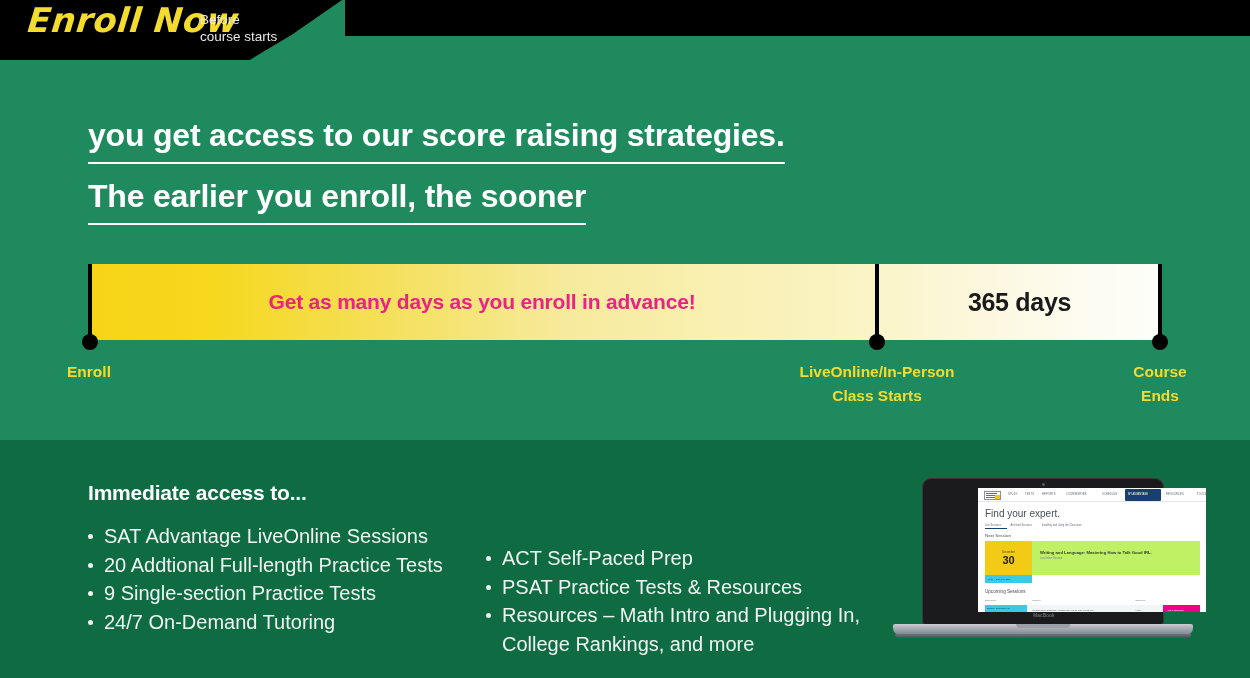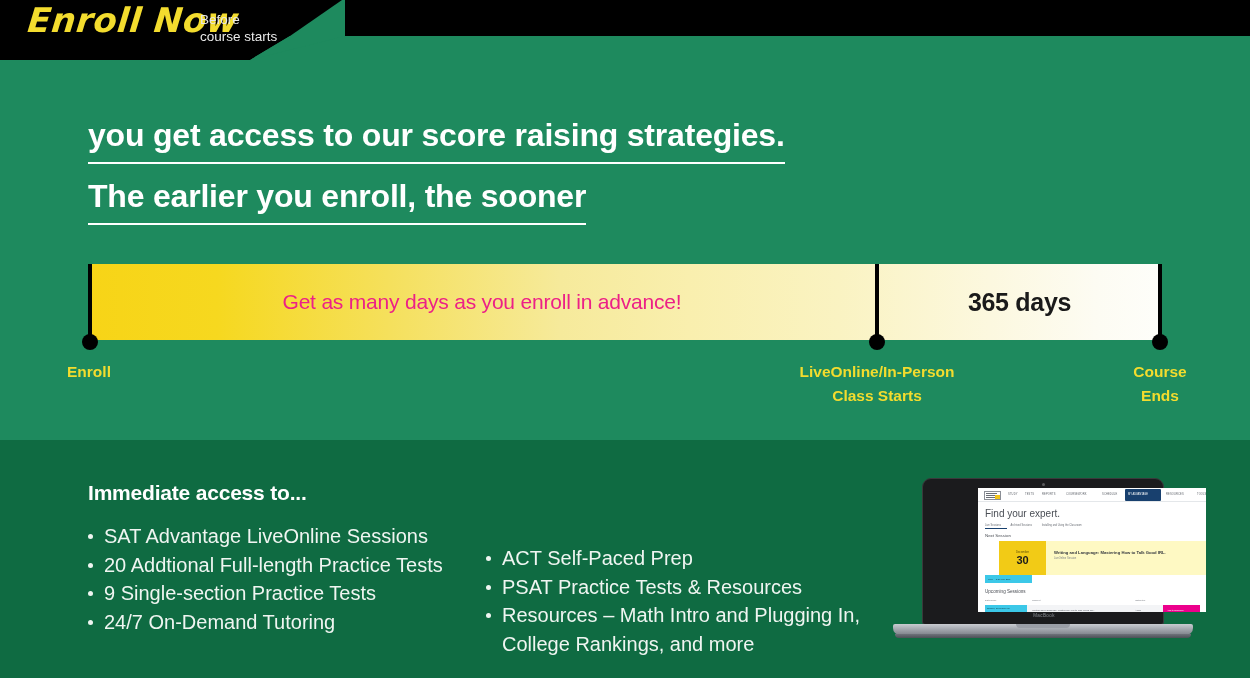--- a/index.html
+++ b/index.html
@@ -68,21 +68,21 @@
   .timeline{ position:absolute; left:88px; top:264px; width:1074px; height:76px; z-index:3; }
   .tl-bar{
     position:absolute; left:0; top:0; width:1074px; height:76px;
     background:linear-gradient(to right,
       #F7D417 0%, #F6D81F 12%, #F5E05C 28%, #F6EA9B 44%,
       #F9EFAE 56%, #FAF3C2 70%, #FCF8DF 84%, #FDFCF3 94%, #FEFEFA 100%);
   }
   .tl-label-mid{
     position:absolute; left:0; top:0; width:788px; height:76px;
     display:flex; align-items:center; justify-content:center;
-    color:#EC2087; font-size:21px; font-weight:400; letter-spacing:-0.2px;
+    color:#EC2087; font-size:21px; font-weight:700; letter-spacing:-0.2px;
   }
   .tl-label-days{
     position:absolute; left:789px; top:0; width:285px; height:76px;
     display:flex; align-items:center; justify-content:center;
     color:#1A1A1A; font-size:25px; font-weight:700; letter-spacing:-0.3px;
   }
   .tl-marker{ position:absolute; top:0; width:4px; height:76px; background:#000; }
   .tl-marker .dot{
     position:absolute; left:-6px; top:70px; width:16px; height:16px;
     border-radius:50%; background:#000;
@@ -147,21 +147,21 @@
   .sc-logo i{ position:absolute; right:0; bottom:0; width:5px; height:4px; background:#F3C41A; }
   .sc-logo b{ position:absolute; left:1px; top:1px; width:11px; height:1px; background:#6a6e75; box-shadow:0 2px 0 #6a6e75, 0 4px 0 #6a6e75; }
   .sc-nitem{ position:absolute; top:5px; color:#5d6168; font-size:2.6px; letter-spacing:0.15px; }
   .sc-nactive{ position:absolute; top:1px; height:12px; background:#18406E; border-radius:1px; }
   .sc-nactive span{ color:#fff; font-size:2.6px; position:absolute; left:3px; top:4px; white-space:nowrap; }
   .sc-h1{ position:absolute; left:7px; top:20px; color:#4a4e55; font-size:10px; font-weight:400; }
   .sc-tabs{ position:absolute; left:7px; top:36px; font-size:2.6px; color:#6a6e75; }
   .sc-tabs span{ margin-right:9px; }
   .sc-tabline{ position:absolute; left:7px; top:40px; width:22px; height:1px; background:#18406E; }
   .sc-sub{ position:absolute; left:7px; top:45px; color:#4a4e55; font-size:4.4px; }
-  .sc-row{ position:absolute; left:21px; top:53px; width:215px; height:34px; background:#fef9c3; }
+  .sc-row{ position:absolute; left:7px; top:53px; width:215px; height:34px; background:#bef264; }
   .sc-date{ position:absolute; left:0; top:0; width:47px; height:34px; background:#F2CB16; text-align:center; }
   .sc-date .m{ color:#5a4c08; font-size:2.8px; margin-top:9px; display:block; }
   .sc-date .d{ color:#1b1b1b; font-size:11px; font-weight:700; line-height:13px; display:block; }
   .sc-time{ position:absolute; left:7px; top:87px; width:47px; height:8px; background:#3CC8E8; }
   .sc-time span{ color:#0d3f4d; font-size:2.5px; position:absolute; left:3px; top:2.5px; white-space:nowrap; }
   .sc-rowtitle{ position:absolute; left:55px; top:9px; color:#32363d; font-size:4.2px; font-weight:700; }
   .sc-rowsub{ position:absolute; left:55px; top:16px; color:#7b7f86; font-size:2.6px; }
   .sc-h2{ position:absolute; left:7px; top:101px; color:#4a4e55; font-size:4.6px; }
   .sc-thead{ position:absolute; left:7px; top:111px; width:215px; font-size:2.5px; color:#7b7f86; }
   .sc-thead span{ position:absolute; }

